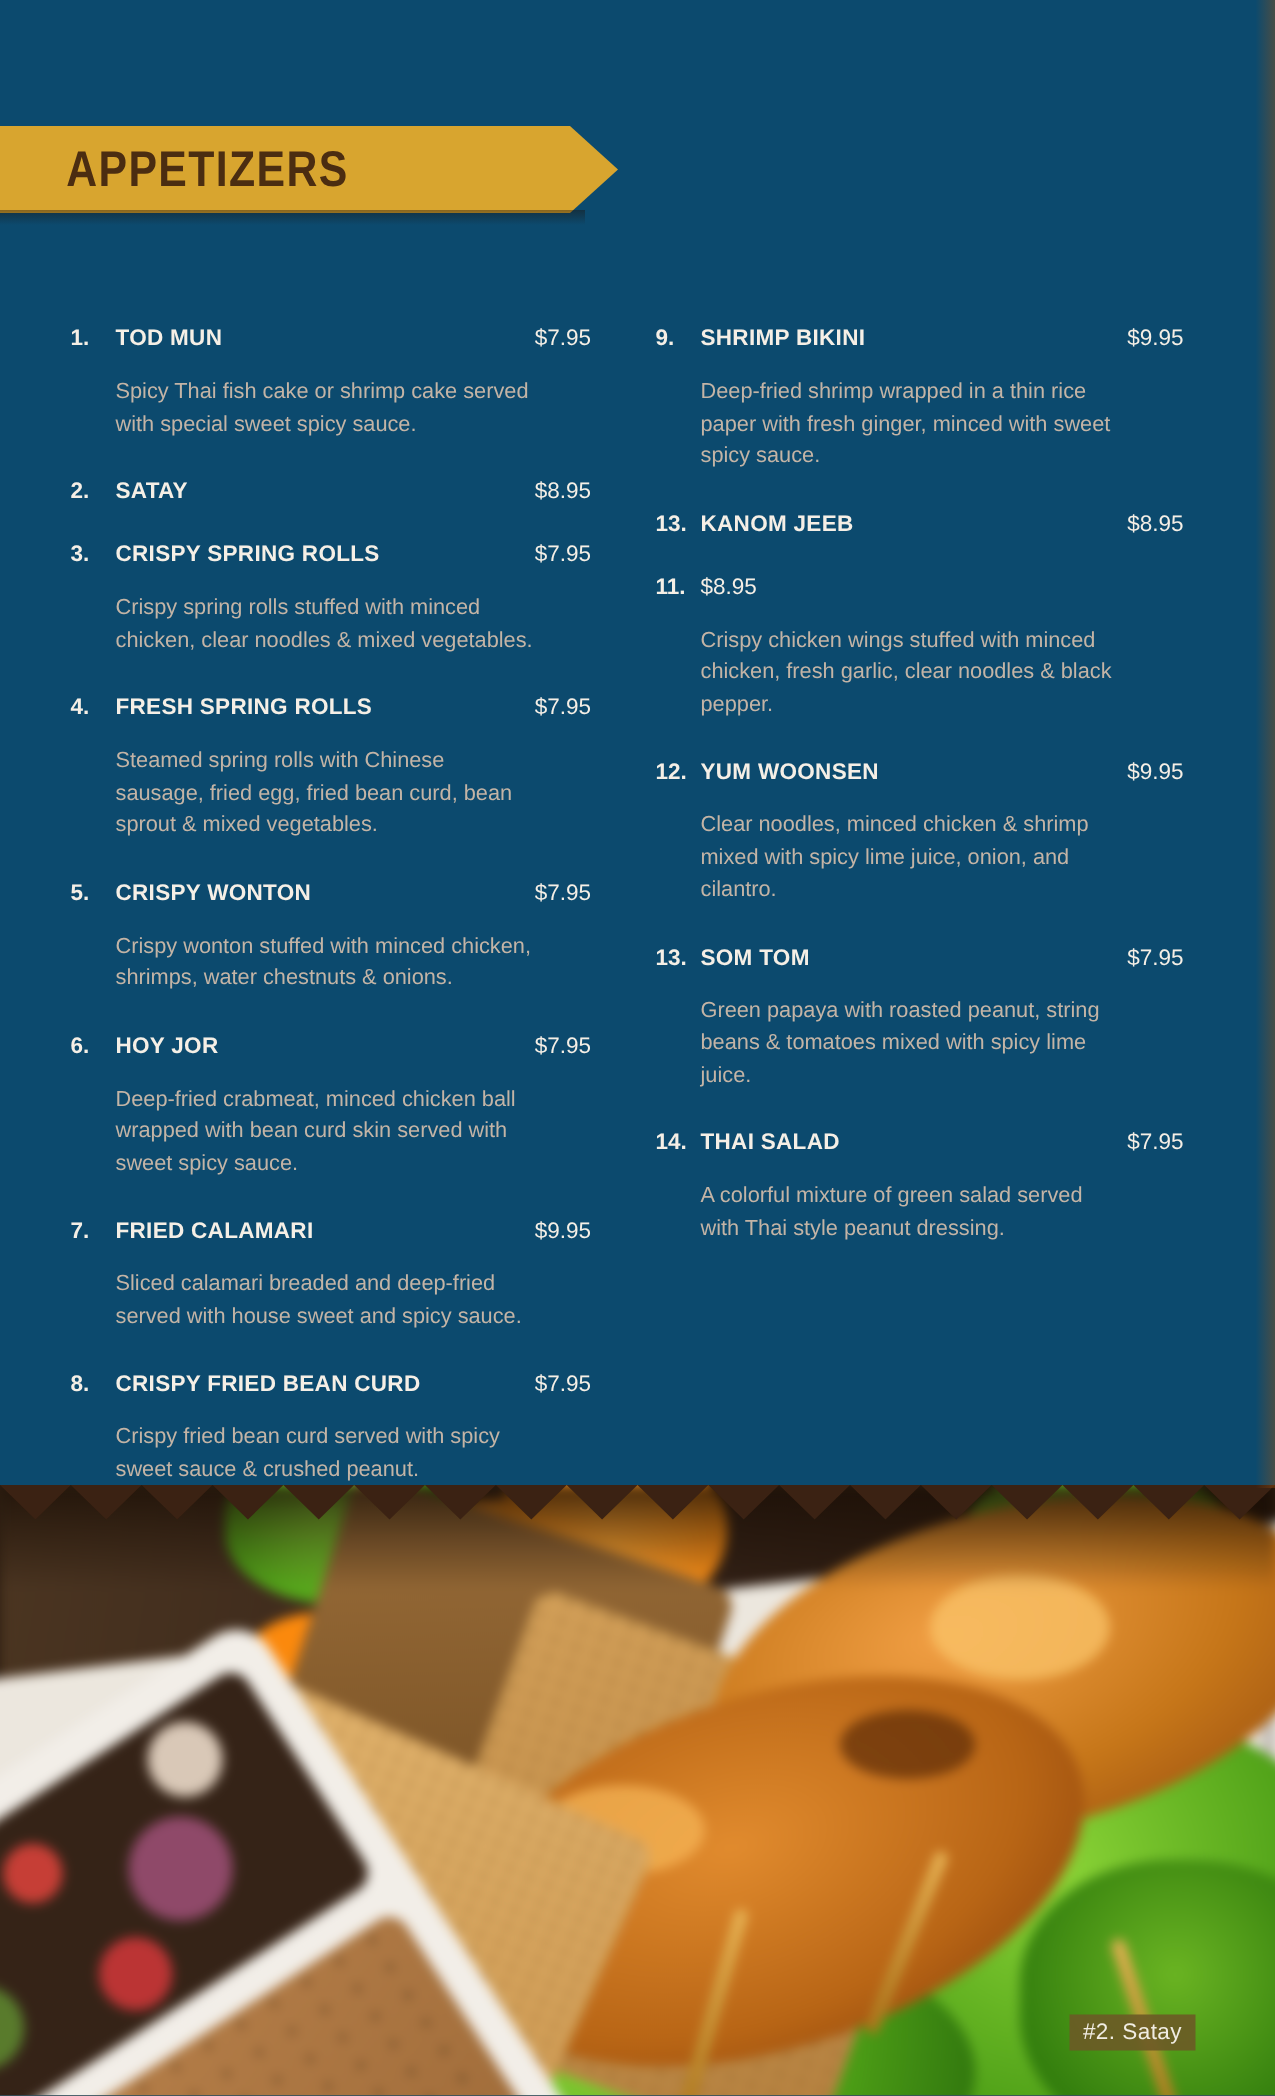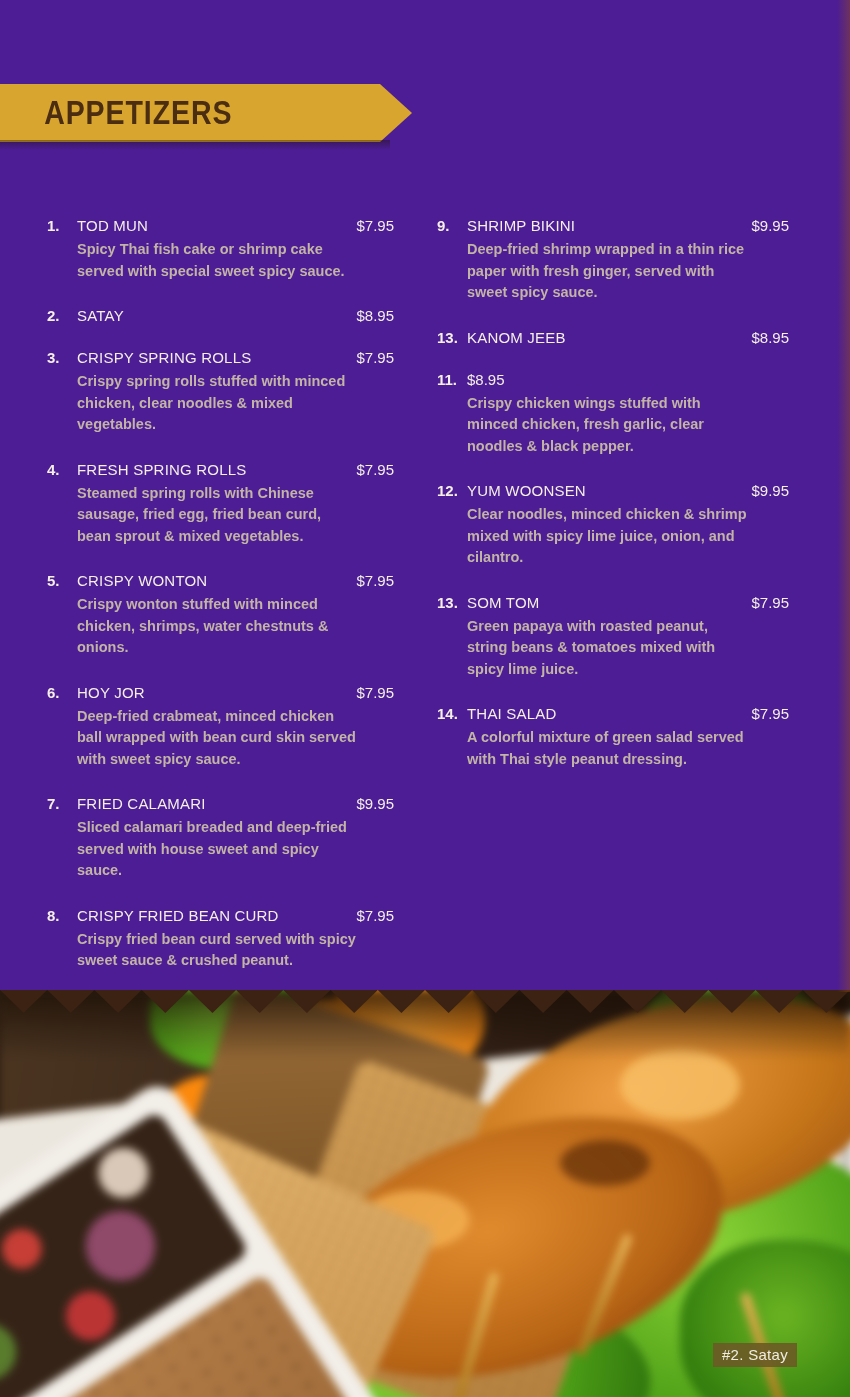--- a/index.html
+++ b/index.html
@@ -1,18 +1,18 @@
 <!DOCTYPE html>
 <html><head>
 <meta charset="utf-8">
 <style>
   html,body{margin:0;padding:0;background:#14090366;}
   .page{
     position:relative;width:850px;height:1397px;overflow:hidden;
-    background:#4c1d95;
+    background:#0c4a6e;
     font-family:"Liberation Sans", sans-serif;
   }
   .edge-sheen{position:absolute;top:0;right:0;width:13px;height:992px;
     background:linear-gradient(to right, rgba(150,75,10,0), rgba(160,82,12,.40));pointer-events:none;}
   
   .banner{
     position:absolute;top:84px;left:0;width:412px;height:58px;
     background:#D8A52F;
     clip-path:polygon(0 0,380px 0,412px 50%,380px 100%,0 100%);
     display:flex;align-items:center;
@@ -23,23 +23,23 @@
     padding-left:48px;font-size:31px;font-weight:700;letter-spacing:1px;
     color:#4B2D11;transform:scale(.92,1.08);transform-origin:left center;white-space:nowrap;
   }
   
   .menu{position:absolute;top:217px;left:47px;display:flex;gap:43px;}
   .col{display:flex;flex-direction:column;gap:25px;}
   .col.left{width:347px;}
   .col.right{width:352px;}
   .item .row{display:flex;align-items:baseline;}
   .num{width:30px;flex:0 0 30px;font-size:15px;font-weight:700;color:#F5EFE6;}
-  .name{flex:1;font-size:15px;font-weight:400;letter-spacing:.2px;color:#F5EFE6;}
+  .name{flex:1;font-size:15px;font-weight:700;letter-spacing:.2px;color:#F5EFE6;}
   .price{font-size:15px;font-weight:400;color:#F5EFE6;}
-  .desc{margin:5px 0 0 30px;font-size:14.5px;line-height:21.5px;color:#C3B4A6;max-width:282px;font-weight:bold;}
+  .desc{margin:17px 0 0 30px;font-size:14.5px;line-height:21.5px;color:#C3B4A6;max-width:282px;}
   
   .photo{position:absolute;left:0;top:990px;width:850px;height:407px;overflow:hidden;background:#2c1d10;}
   .photo-art{position:absolute;inset:0;filter:blur(4px) saturate(1.06);}
   .photo-art>div{position:absolute;}
   .ph-wood{inset:0;background:linear-gradient(100deg,#4a3522 0%,#35241a 45%,#1d1007 100%);}
   .ph-plate{left:-90px;top:75px;width:1090px;height:520px;background:#ece7df;border-radius:60px;transform:rotate(-7deg);}
   .ph-edge{right:0;top:52px;width:9px;height:355px;background:linear-gradient(#b9b3ad,#d8d4ce);}
   .lt{border-radius:46% 54% 52% 48%;background:radial-gradient(circle at 40% 35%,#8ed23e,#4f9c1c 60%,#2c6a10);}
   .lt.l1{left:560px;top:150px;width:360px;height:300px;}
   .lt.l2{left:230px;top:290px;width:420px;height:200px;}
@@ -184,21 +184,21 @@
       <p class="desc">Crispy fried bean curd served with spicy sweet sauce &amp; crushed peanut.</p>
     </article>
   </section>
     <section class="col right">
     <article class="item">
       <div class="row">
         <span class="num">9.</span>
         <span class="name">SHRIMP BIKINI</span>
         <span class="price">$9.95</span>
       </div>
-      <p class="desc">Deep-fried shrimp wrapped in a thin rice paper with fresh ginger, served with sweet spicy sauce.</p>
+      <p class="desc">Deep-fried shrimp wrapped in a thin rice paper with fresh ginger, minced with sweet spicy sauce.</p>
     </article>
 
     <article class="item">
       <div class="row">
         <span class="num">13.</span>
         <span class="name">KANOM JEEB</span>
         <span class="price">$8.95</span>
       </div>
     </article>
 

